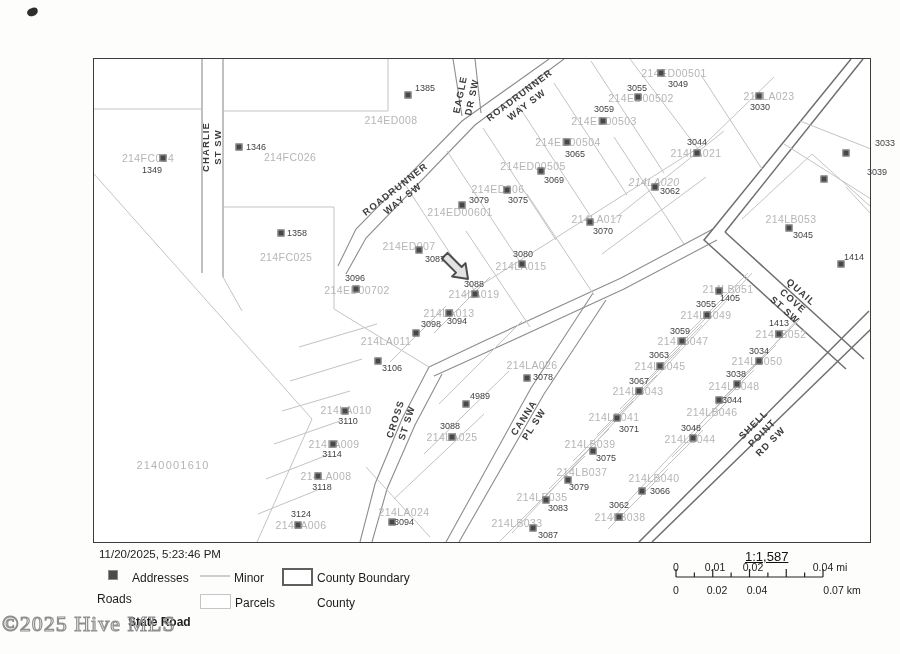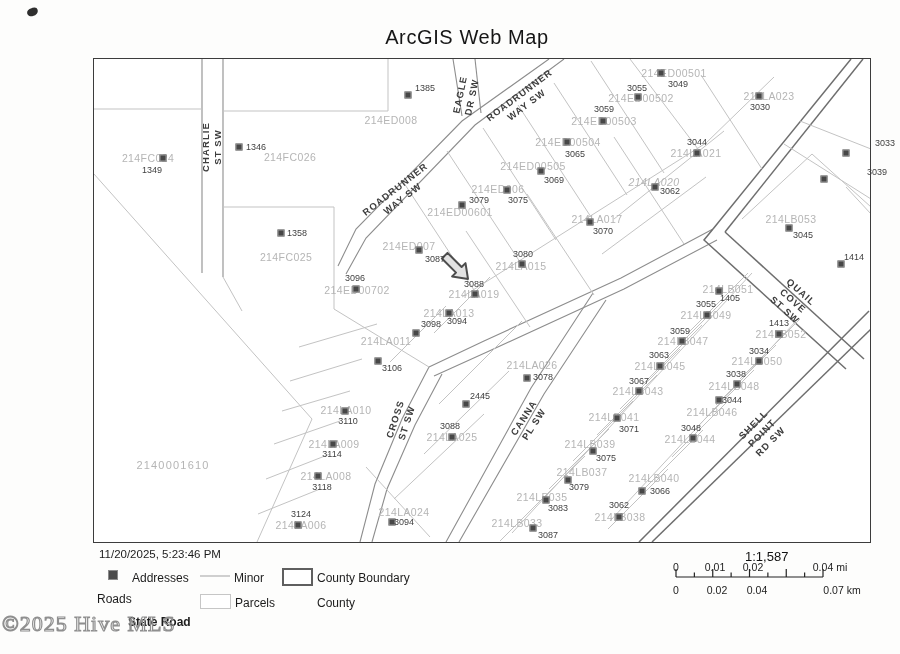--- a/index.html
+++ b/index.html
@@ -32,32 +32,31 @@
         border:1px solid #8a8a8a;}
   .minor-line{position:absolute;left:200px;top:575px;width:30px;height:0;
         border-top:2px solid #cfcfcf;}
   .county-rect{position:absolute;left:282px;top:568px;width:27px;height:14px;
         border:2px solid #5f5f5f;background:#fff;}
   .parcels-rect{position:absolute;left:200px;top:594px;width:29px;height:13px;
         border:1.5px solid #c6c6c6;background:#fff;}
   .watermark{position:absolute;left:2px;top:611px;z-index:5;
         font-family:"Liberation Serif",serif;font-size:22px;letter-spacing:1px;
         color:transparent;-webkit-text-stroke:1.2px #8f8f8f;white-space:nowrap;}
-  .sb-ratio{position:absolute;left:745px;top:549px;font-size:13px;color:#111;}
+  .sb-ratio{position:absolute;left:745px;top:549px;font-size:13px;color:#111;text-decoration:underline;}
   .sb-lab{position:absolute;transform:translateX(-50%);font-size:10.5px;color:#1c1c1c;white-space:nowrap;}
   #sb-svg{position:absolute;left:670px;top:566px;}
   .sb-tick{stroke:#222;stroke-width:1.2;}
 </style>
 </head>
 <body>
 
 <div class="page">
   <div class="scan-smudge"></div>
 
-  <div class="title">ArcGIS Web Map</div>
 
   <div class="map-frame">
     <svg id="map-svg" width="776" height="483" viewBox="0 0 776 483">
         <polyline points="108,0 108,214" class="ln-road"></polyline>
         <polyline points="129,0 129,218" class="ln-road"></polyline>
         <polyline points="359,0 368,57" class="ln-road"></polyline>
         <polyline points="381,0 387,54" class="ln-road"></polyline>
         <polyline points="455,0 368,62 262,170 244,207" class="ln-road"></polyline>
         <polyline points="470,0 381,66 272,179 252,215" class="ln-road"></polyline>
         <polyline points="619,170 527,219 390,282 335,308" class="ln-road"></polyline>
@@ -209,21 +208,21 @@
       <div class="alabel" style="left: 474px; top: 284px;">3088</div>
       <div class="amarker" style="left: 449px; top: 313px;"></div>
       <div class="alabel" style="left: 457px; top: 321px;">3094</div>
       <div class="amarker" style="left: 416px; top: 333px;"></div>
       <div class="alabel" style="left: 431px; top: 324px;">3098</div>
       <div class="amarker" style="left: 378px; top: 361px;"></div>
       <div class="alabel" style="left: 392px; top: 368px;">3106</div>
       <div class="amarker" style="left: 527px; top: 378px;"></div>
       <div class="alabel" style="left: 543px; top: 377px;">3078</div>
       <div class="amarker" style="left: 466px; top: 404px;"></div>
-      <div class="alabel" style="left: 480px; top: 396px;">2445</div>
+      <div class="alabel" style="left: 480px; top: 396px;">4989</div>
       <div class="amarker" style="left: 345px; top: 411px;"></div>
       <div class="alabel" style="left: 348px; top: 421px;">3110</div>
       <div class="amarker" style="left: 452px; top: 437px;"></div>
       <div class="alabel" style="left: 450px; top: 426px;">3088</div>
       <div class="amarker" style="left: 333px; top: 444px;"></div>
       <div class="alabel" style="left: 332px; top: 454px;">3114</div>
       <div class="amarker" style="left: 318px; top: 476px;"></div>
       <div class="alabel" style="left: 322px; top: 487px;">3118</div>
       <div class="amarker" style="left: 298px; top: 525px;"></div>
       <div class="alabel" style="left: 301px; top: 514px;">3124</div>

